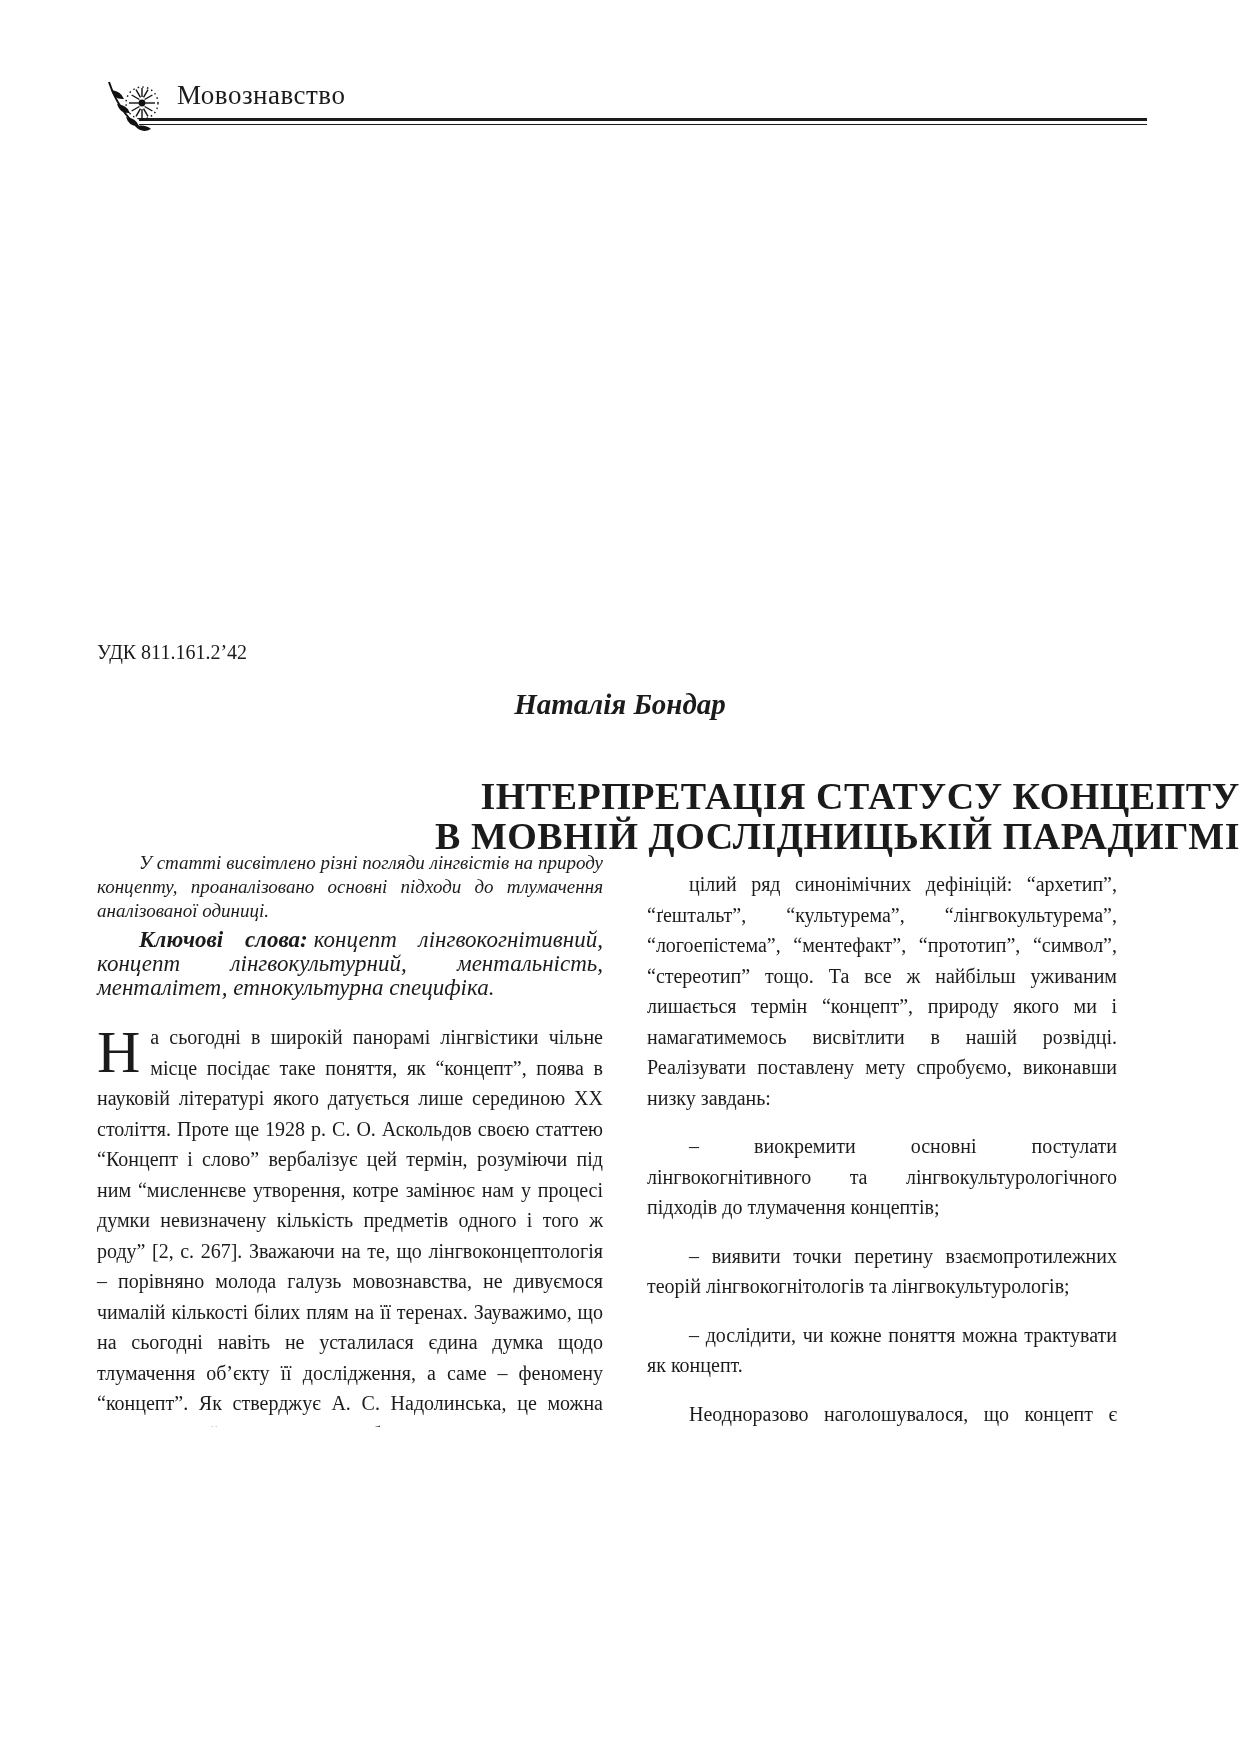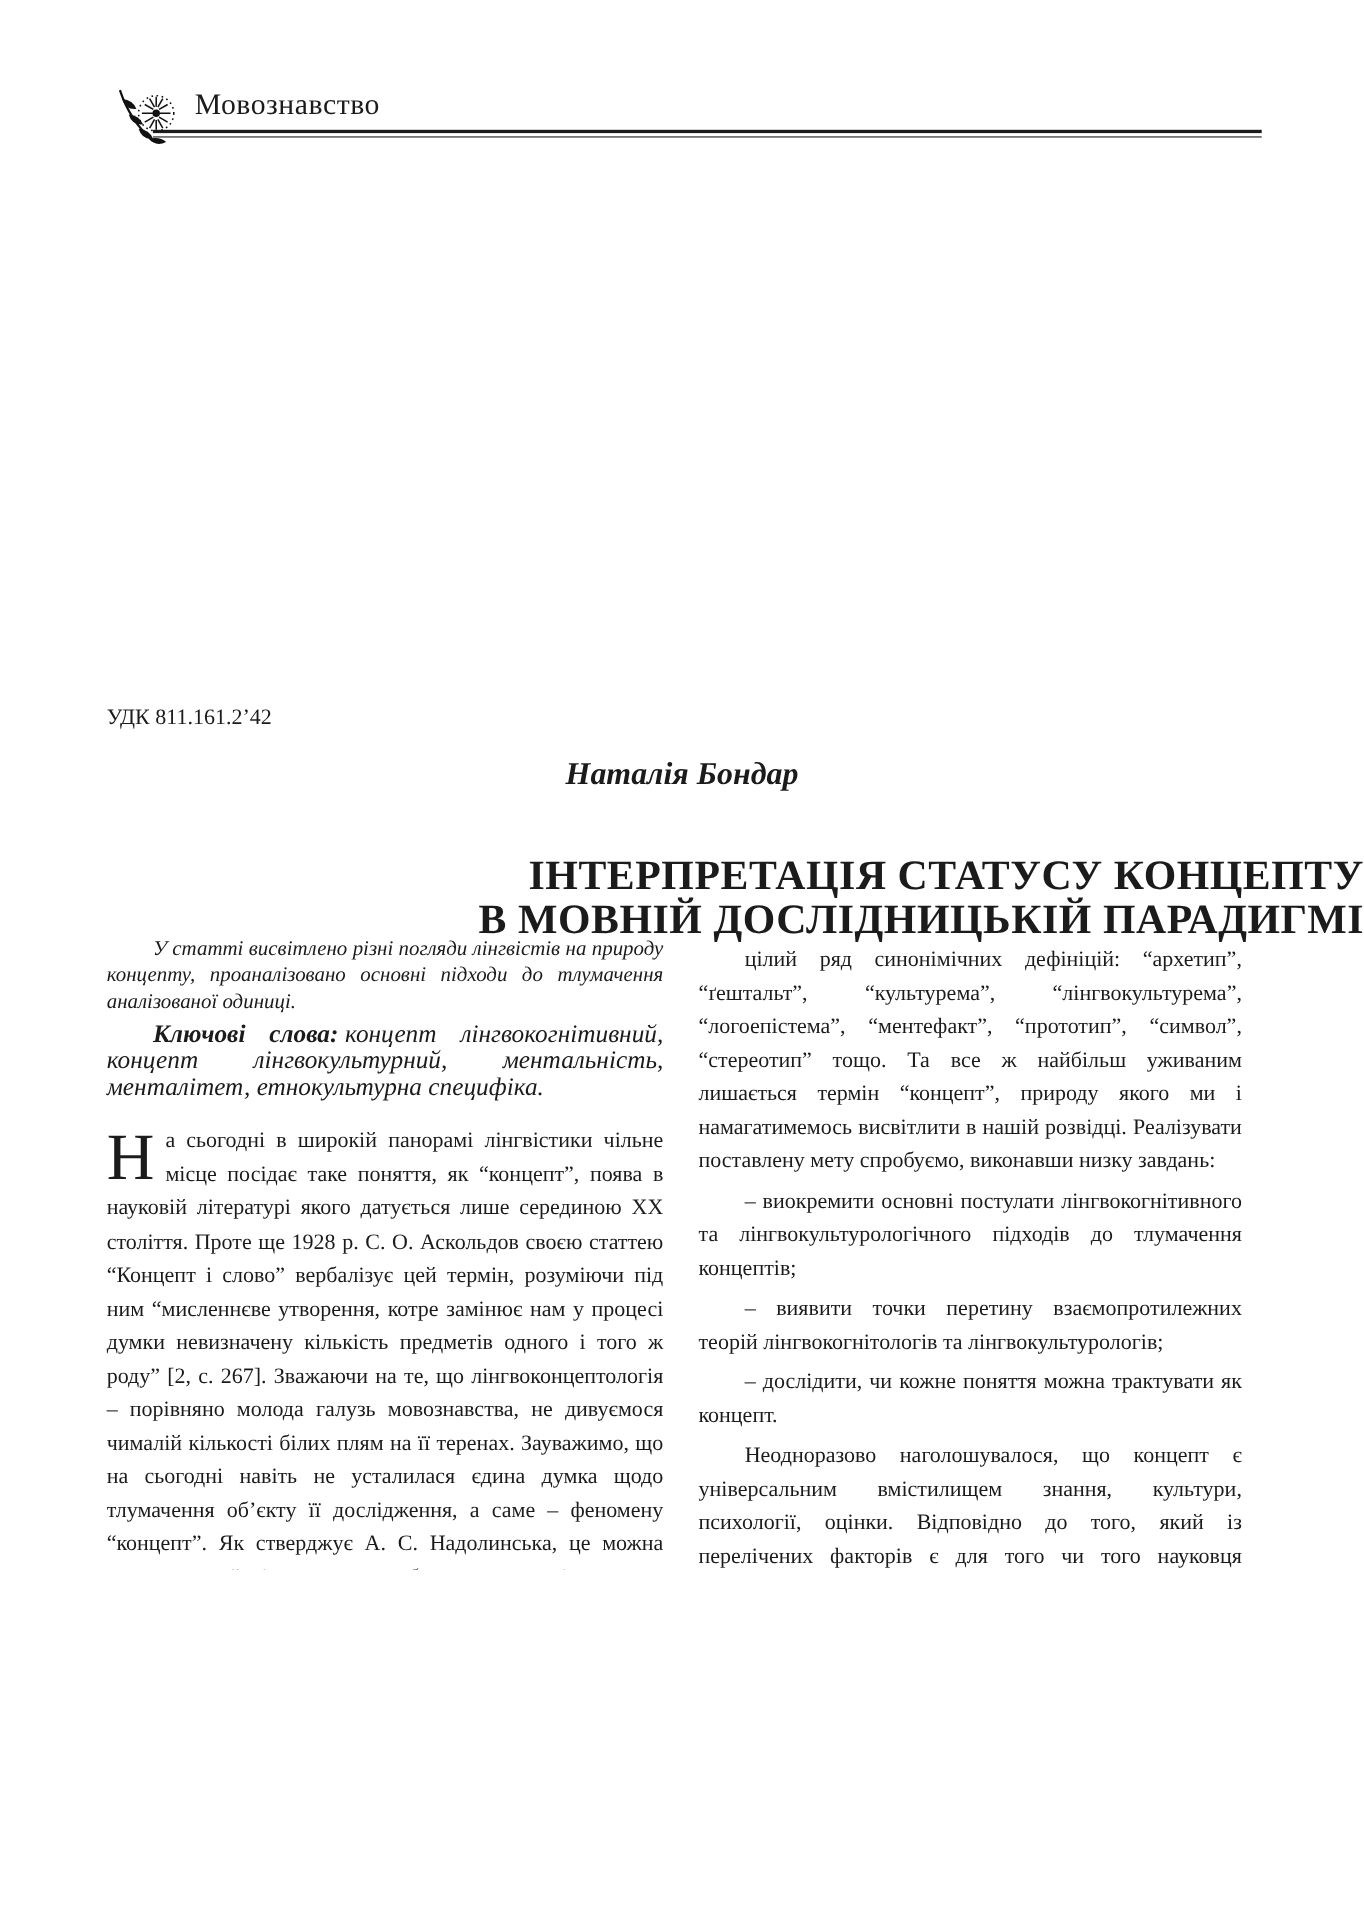--- a/index.html
+++ b/index.html
@@ -51,21 +51,21 @@
   }
   .keywords-label { font-weight: bold; margin-right: 6px; }
 
   .body-first { margin: 22px 0 0 0; }
   .dropcap {
     float: left; font-size: 60px; line-height: 50px;
     padding: 5px 10px 0 0;
   }
   .copyright { margin: 4px 0 0 0; font-size: 12px; text-indent: 55px; text-align: left; }
 
-  .col-right p { margin: 6px; text-indent: 42px; }
+  .col-right p { margin: 18px; text-indent: 42px; }
 
   
   .footer { position: absolute; top: 1588px; left: 95px; width: 1052px; }
   .footer-row { display: flex; align-items: center; }
   .footer-line { flex: 1; border-top: 2.5px solid #1b1b1b; height: 0; }
   .flourish { margin: 0 12px; display: block; }
   .flourish.mirror { transform: scaleX(-1); }
   .page-number { font-size: 25px; padding: 0 42px; line-height: 30px; }
   .issn {
     position: absolute; right: 2px; top: 24px;

